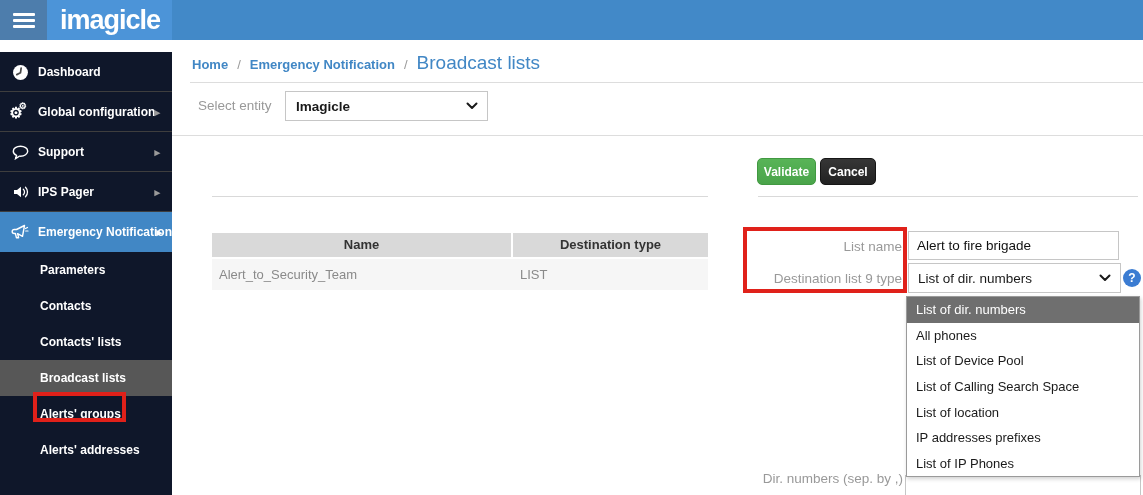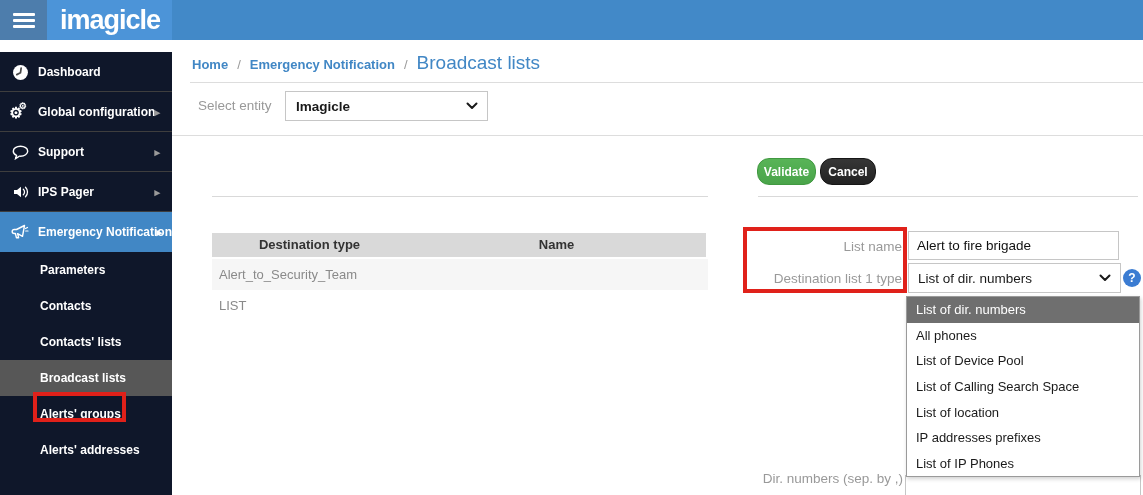--- a/index.html
+++ b/index.html
@@ -52,35 +52,35 @@
   .div-table { left:212px; top:196px; width:496px; background:#d9d9d9; }
   .div-form { left:758px; top:196px; width:380px; background:#d9d9d9; }
 
   .entity-label { position:absolute; left:198px; top:98px; font-size:13.5px; color:#999; }
   .entity-select { position:absolute; left:285px; top:91px; width:203px; height:30px;
                    border:1px solid #c6c6c6; background:#fff; cursor:pointer;
                    display:flex; align-items:center; }
   .entity-select .val { font-size:13.5px; font-weight:bold; color:#1a1a1a; padding-left:10px; flex:1; }
   .entity-select .chev, .form-select .chev { padding-right:9px; display:flex; align-items:center; }
 
-  .btn { position:absolute; top:158px; height:27px; border-radius:12px; color:#fff;
+  .btn { position:absolute; top:158px; height:27px; border-radius:5px; color:#fff;
          font-size:12px; font-weight:bold; display:flex; align-items:center; justify-content:center;
          cursor:pointer; }
   .btn-validate { left:757px; width:59px; background:linear-gradient(#58b457,#4aa44a);
                   border:1px solid #419941; }
   .btn-cancel { left:820px; width:56px; background:linear-gradient(#363636,#222);
                 border:1px solid #161616; }
 
   
   .table { position:absolute; left:212px; top:233px; width:496px; font-size:13px; }
   .thead { display:flex; background:#d9d9d9; height:26px; border-bottom:2px solid #fff; }
   .th { font-weight:bold; color:#333; text-align:center; line-height:24px; }
   .th1 { width:301px; border-right:2px solid #fff; }
   .th2 { flex:1; }
-  .trow { display:flex; background:#f6f6f6; height:31px; cursor:pointer;flex-direction:column; }
+  .trow { display:flex; background:#f6f6f6; height:31px; cursor:pointer; }
   .td { color:#8a8a8a; line-height:31px; }
   .td1 { width:301px; padding-left:7px; }
   .td2 { flex:1; padding-left:7px; }
 
   
   .form-label { position:absolute; width:158px; left:744px; text-align:right;
                 font-size:13.5px; color:#999; }
   .lbl-listname { top:239px; }
   .lbl-desttype { top:271px; }
   .lbl-dirnumbers { top:471px; left:700px; width:203px; }
@@ -211,33 +211,33 @@
   <div class="divider div-entity"></div>
 
   <div class="btn btn-validate">Validate</div>
   <div class="btn btn-cancel">Cancel</div>
 
   <div class="divider div-table"></div>
   <div class="divider div-form"></div>
 
   <div class="table">
     <div class="thead">
+      <div class="th th1">Name</div>
       <div class="th th2">Destination type</div>
-      <div class="th th1">Name</div>
     </div>
     <div class="trow">
       <div class="td td1">Alert_to_Security_Team</div>
       <div class="td td2">LIST</div>
     </div>
   </div>
 
   <div class="form-label lbl-listname">List name</div>
   <input class="input-listname" value="Alert to fire brigade" style="">
 
-  <div class="form-label lbl-desttype">Destination list 1 type</div>
+  <div class="form-label lbl-desttype">Destination list 9 type</div>
   <div class="form-select">
     <span class="val">List of dir. numbers</span>
     <span class="chev">
       <svg width="12" height="8" viewBox="0 0 12 8">
           <path d="M1.5 1.5 L6 6 L10.5 1.5" stroke="#1a1a1a" stroke-width="2" fill="none" stroke-linecap="round" stroke-linejoin="round"></path>
         </svg>
     </span>
   </div>
 
   <div class="help-icon">?</div>

